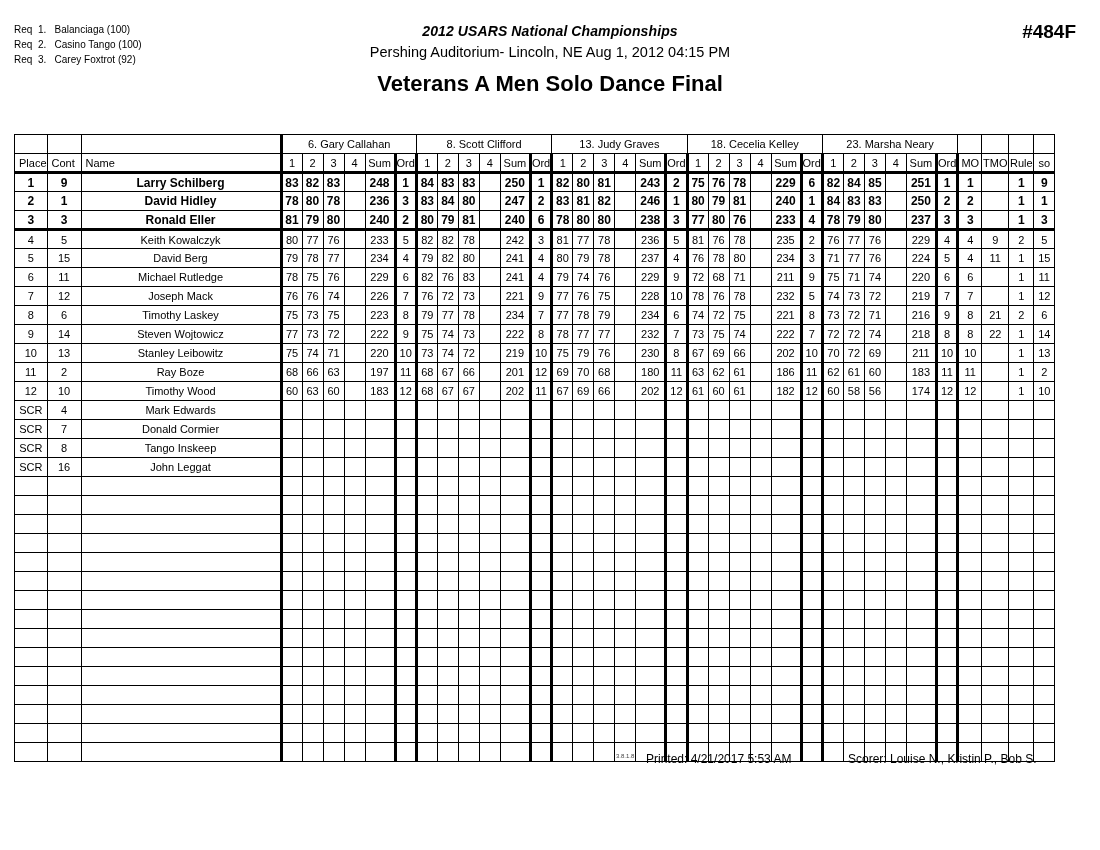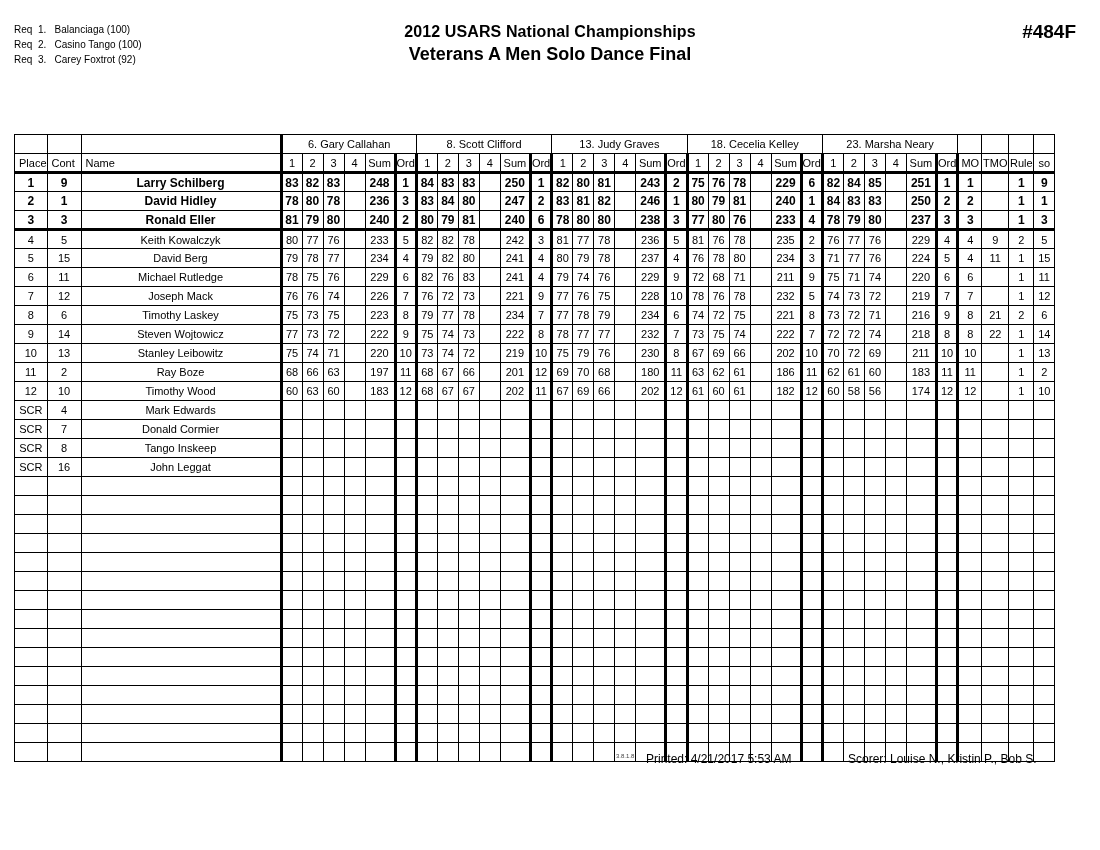--- a/index.html
+++ b/index.html
@@ -12,23 +12,23 @@
     overflow: hidden;
   }
   #page { position: relative; width: 1100px; height: 850px; }
 
   
   .reqs { position: absolute; left: 14px; top: 22px; font-size: 10px; line-height: 15px; }
   .req-line { white-space: pre; }
 
   
   .titles { position: absolute; left: 0; top: 20px; width: 1100px; text-align: center; }
-  .t-main  { font-size: 16px; font-weight: bold; letter-spacing: .1px; line-height: 23px; }
+  .t-main  { font-size: 14px; font-weight: bold; letter-spacing: .1px; line-height: 23px; font-style: italic; }
   .t-venue { font-size: 14.5px; line-height: 19px; }
-  .t-event { font-size: 18px; font-weight: bold; line-height: 23px; margin-top: 0; }
+  .t-event { font-size: 22px; font-weight: bold; line-height: 23px; margin-top: 10px; }
   .t-report{ font-size: 15px; line-height: 21px; }
   .eventnum { position: absolute; right: 24px; top: 21px; font-size: 19px; font-weight: bold; }
 
   
   .grid-wrap { position: absolute; left: 14px; top: 134px; }
   table.grid { border-collapse: collapse; table-layout: fixed; }
   table.grid td, table.grid th {
     border: 1px solid #000;
     padding: 0;
     font-weight: normal;
@@ -81,20 +81,21 @@
 <div id="page">
 
   <div class="reqs">
     <div class="req-line">Req  1.   Balanciaga (100)</div>
     <div class="req-line">Req  2.   Casino Tango (100)</div>
     <div class="req-line">Req  3.   Carey Foxtrot (92)</div>
   </div>
 
   <div class="titles">
     <div class="t-main">2012 USARS National Championships</div>
+    <div class="t-venue">Pershing Auditorium- Lincoln, NE  Aug 1, 2012  04:15 PM</div>
     <div class="t-event">Veterans A Men Solo Dance Final</div>
   </div>
   <div class="eventnum">#484F</div>
 
   <div class="grid-wrap">
     <table class="grid">
       <tbody id="tbody">
           <tr>
             <td class="blank-top c-place"></td>
             <td class="blank-top c-cont"></td>

